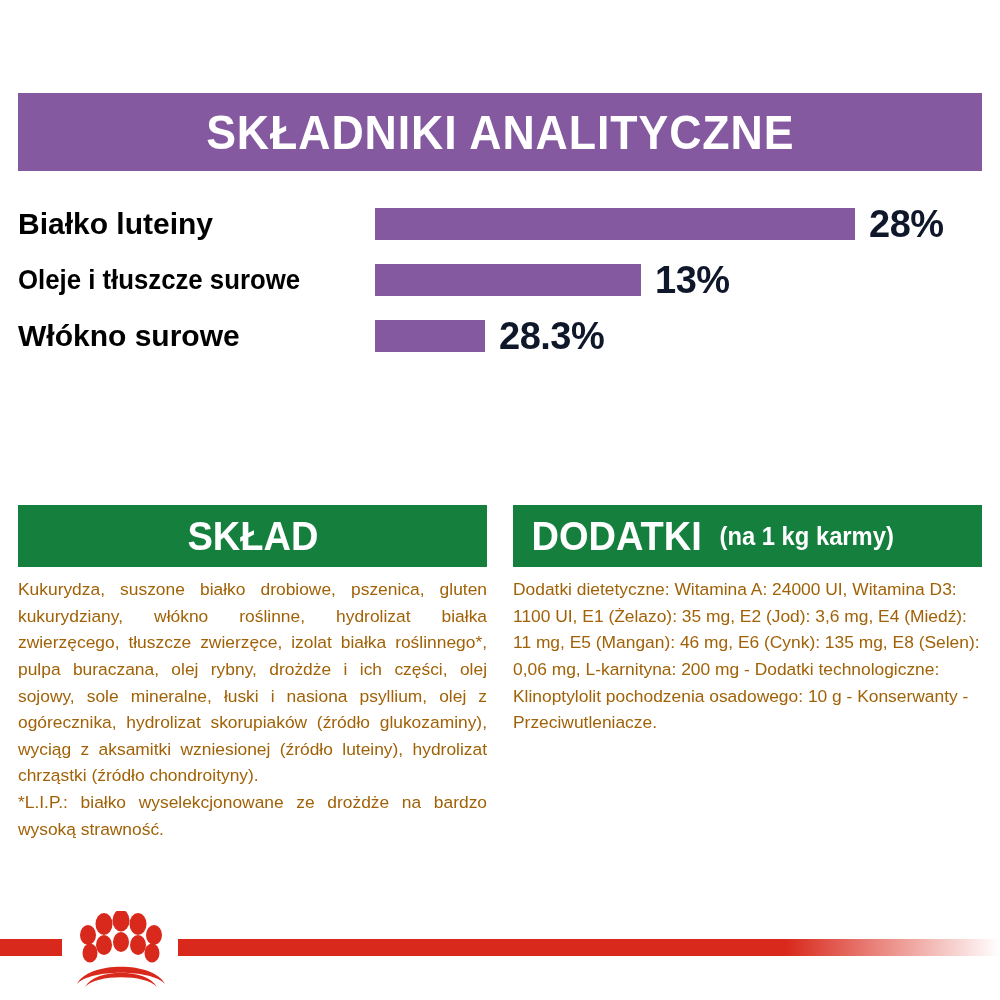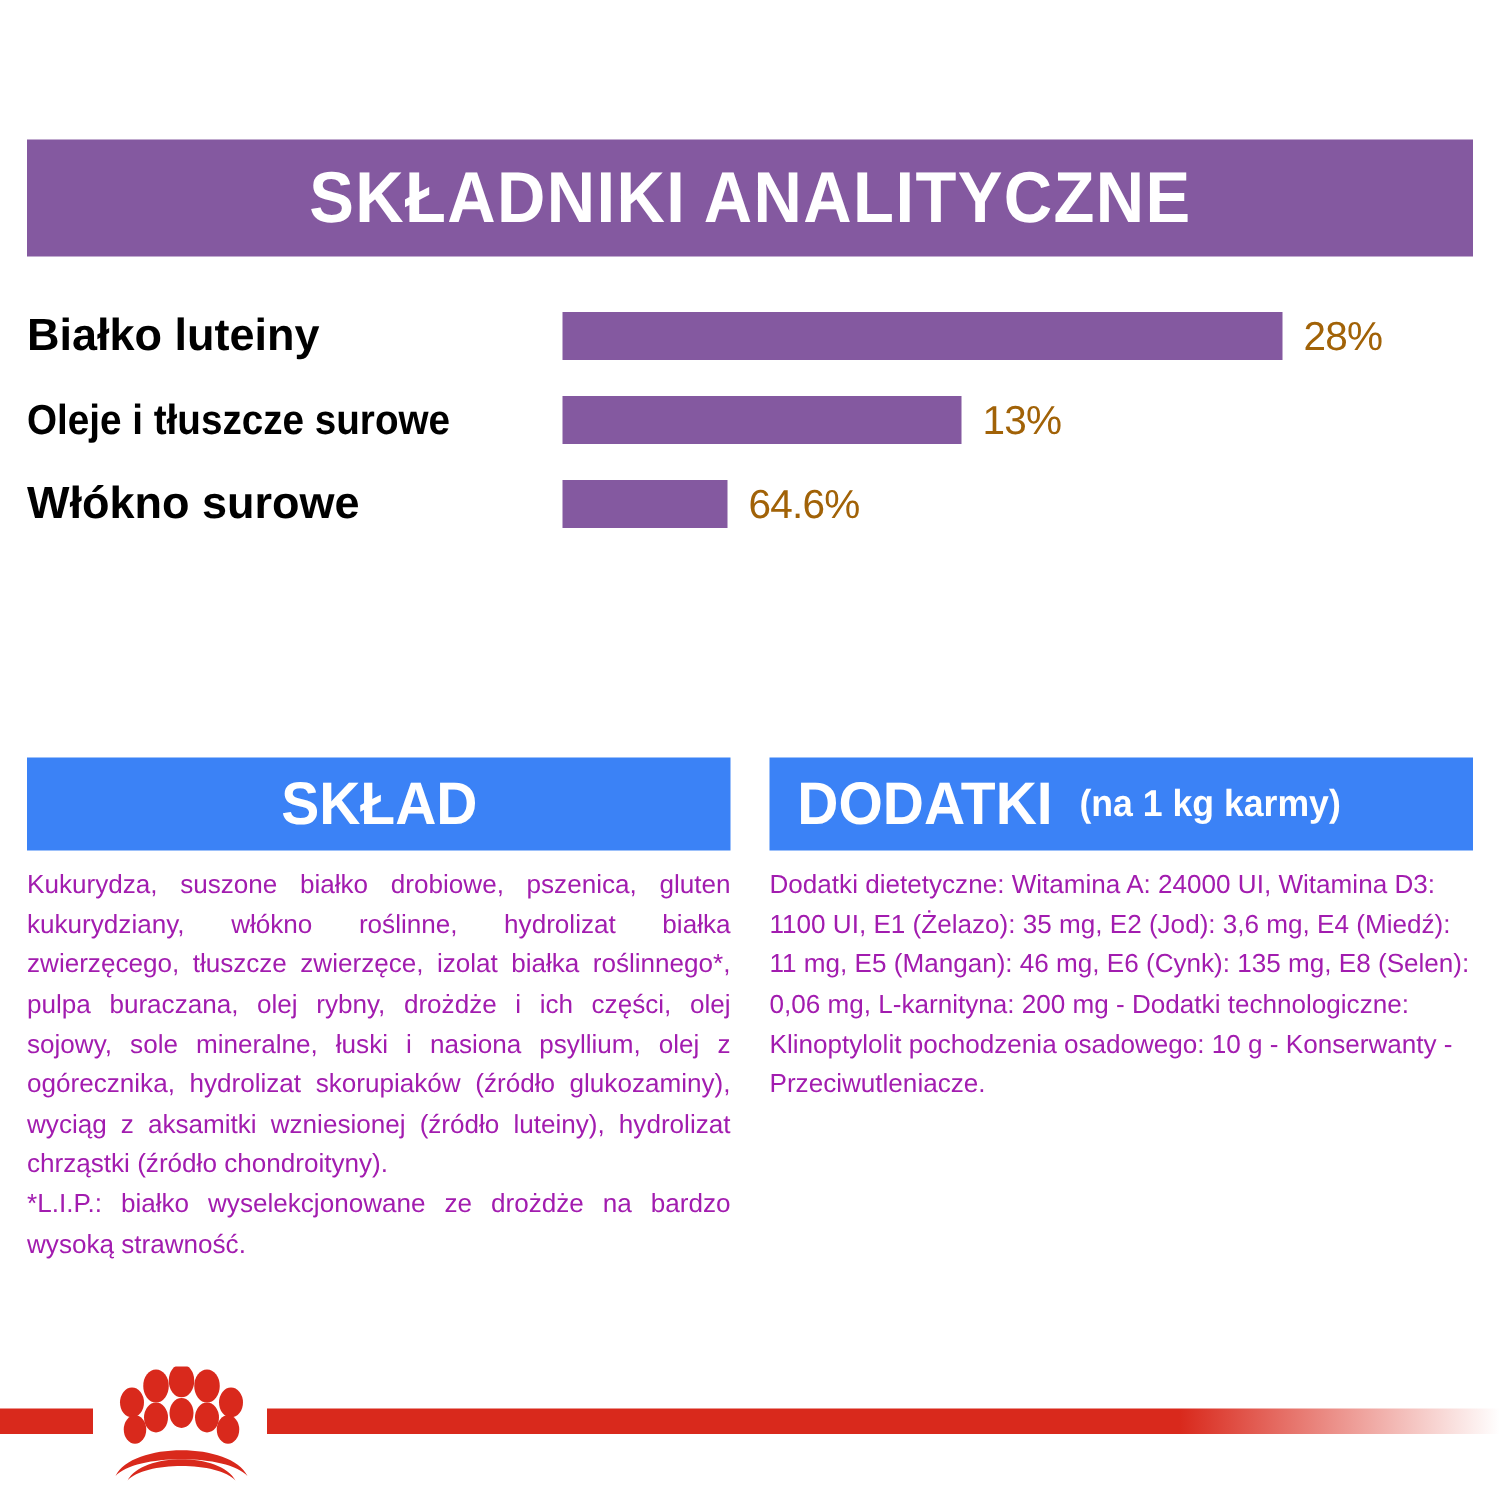--- a/index.html
+++ b/index.html
@@ -77,42 +77,42 @@
     height: 100%;
     display: flex;
     align-items: center;
   }
   .bar-fill {
     height: 32px;
     background: #8459a0;
   }
   .bar-value {
     margin-left: 14px;
-    color: #a16207;
-    font-family: "Liberation Sans", sans-serif;
-    font-weight: normal;
-    font-size: 27px;
+    color: #0f172a;
+    font-family: "Liberation Sans", sans-serif;
+    font-weight: bold;
+    font-size: 38px;
     white-space: nowrap;
     letter-spacing: -0.5px;
   }
 
   
   .columns {
     position: absolute;
     left: 18px;
     top: 505px;
     width: 964px;
     display: flex;
     gap: 26px;
   }
   .col { width: 469px; }
 
   .col-header {
     height: 62px;
-    background: #3b82f6;
+    background: #15803d;
     display: flex;
     align-items: center;
     justify-content: center;
     padding: 0 10px;
   }
   .col-header.left-header { justify-content: center; }
   .col-header.right-header { justify-content: flex-start; padding-left: 14px; text-align: center; }
 
   .col-header .ch-main {
     color: #ffffff;
@@ -128,21 +128,21 @@
     font-family: "Liberation Sans", sans-serif;
     font-weight: bold;
     font-size: 25px;
     margin-left: 9px;
     transform: scaleX(0.95);
     white-space: nowrap;
   }
 
   .col-body {
     margin-top: 9px;
-    color: #a21caf;
+    color: #a16207;
     font-family: "Liberation Sans", sans-serif;
     font-size: 17.4px;
     line-height: 1.53;
   }
   .col-body.justify { text-align: justify; }
   .col-body .para { margin: 0; }
   .col-body .para + .para { margin-top: 0; }
 
   
   .footer {
@@ -200,21 +200,21 @@
       <span class="bar-track">
         <span class="bar-fill" style="width:266px"></span>
         <span class="bar-value">13%</span>
       </span>
     </div>
 
     <div class="bar-row">
       <span class="bar-label">Włókno surowe</span>
       <span class="bar-track">
         <span class="bar-fill" style="width:110px"></span>
-        <span class="bar-value">64.6%</span>
+        <span class="bar-value">28.3%</span>
       </span>
     </div>
 
   </div>
 
   <div class="columns">
 
     <div class="col">
       <div class="col-header left-header">
         <span class="ch-main">SKŁAD</span>

